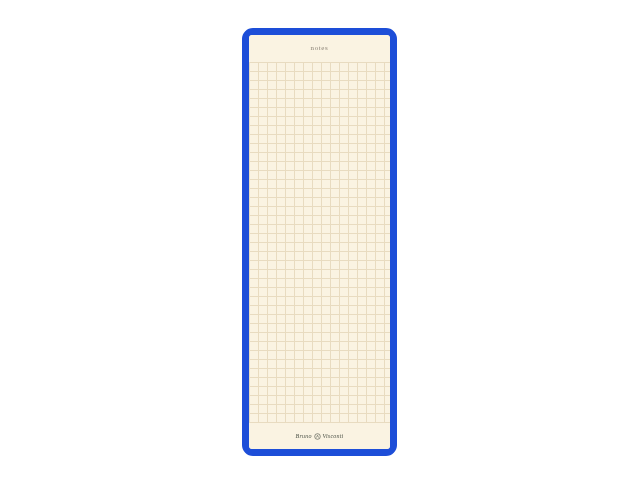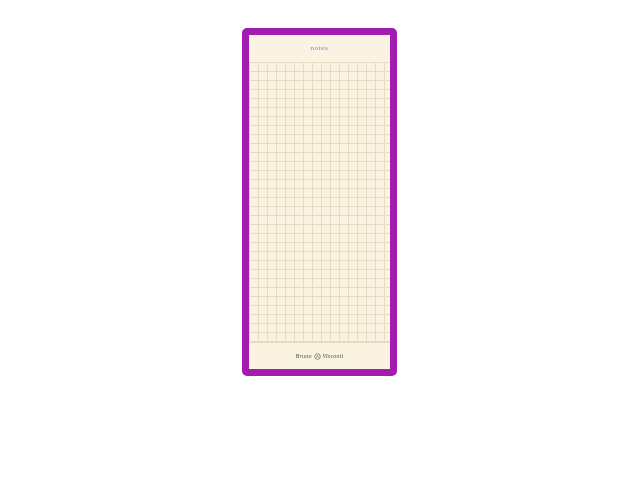--- a/index.html
+++ b/index.html
@@ -16,24 +16,24 @@
     width: 640px;
     height: 480px;
     background: #ffffff;
   }
   
   .notepad {
     position: absolute;
     left: 242px;
     top: 28px;
     width: 155px;
-    height: 348px;
+    height: 428px;
     box-sizing: border-box;
-    border: 7px solid #a21caf;
-    border-radius: 5px;
+    border: 7px solid #1d4ed8;
+    border-radius: 11px;
     background: #faf3e2;
     display: flex;
     flex-direction: column;
   }
   .paper {
     flex: 1;
     display: flex;
     flex-direction: column;
     background: #faf3e2;
     border-radius: 3px;

